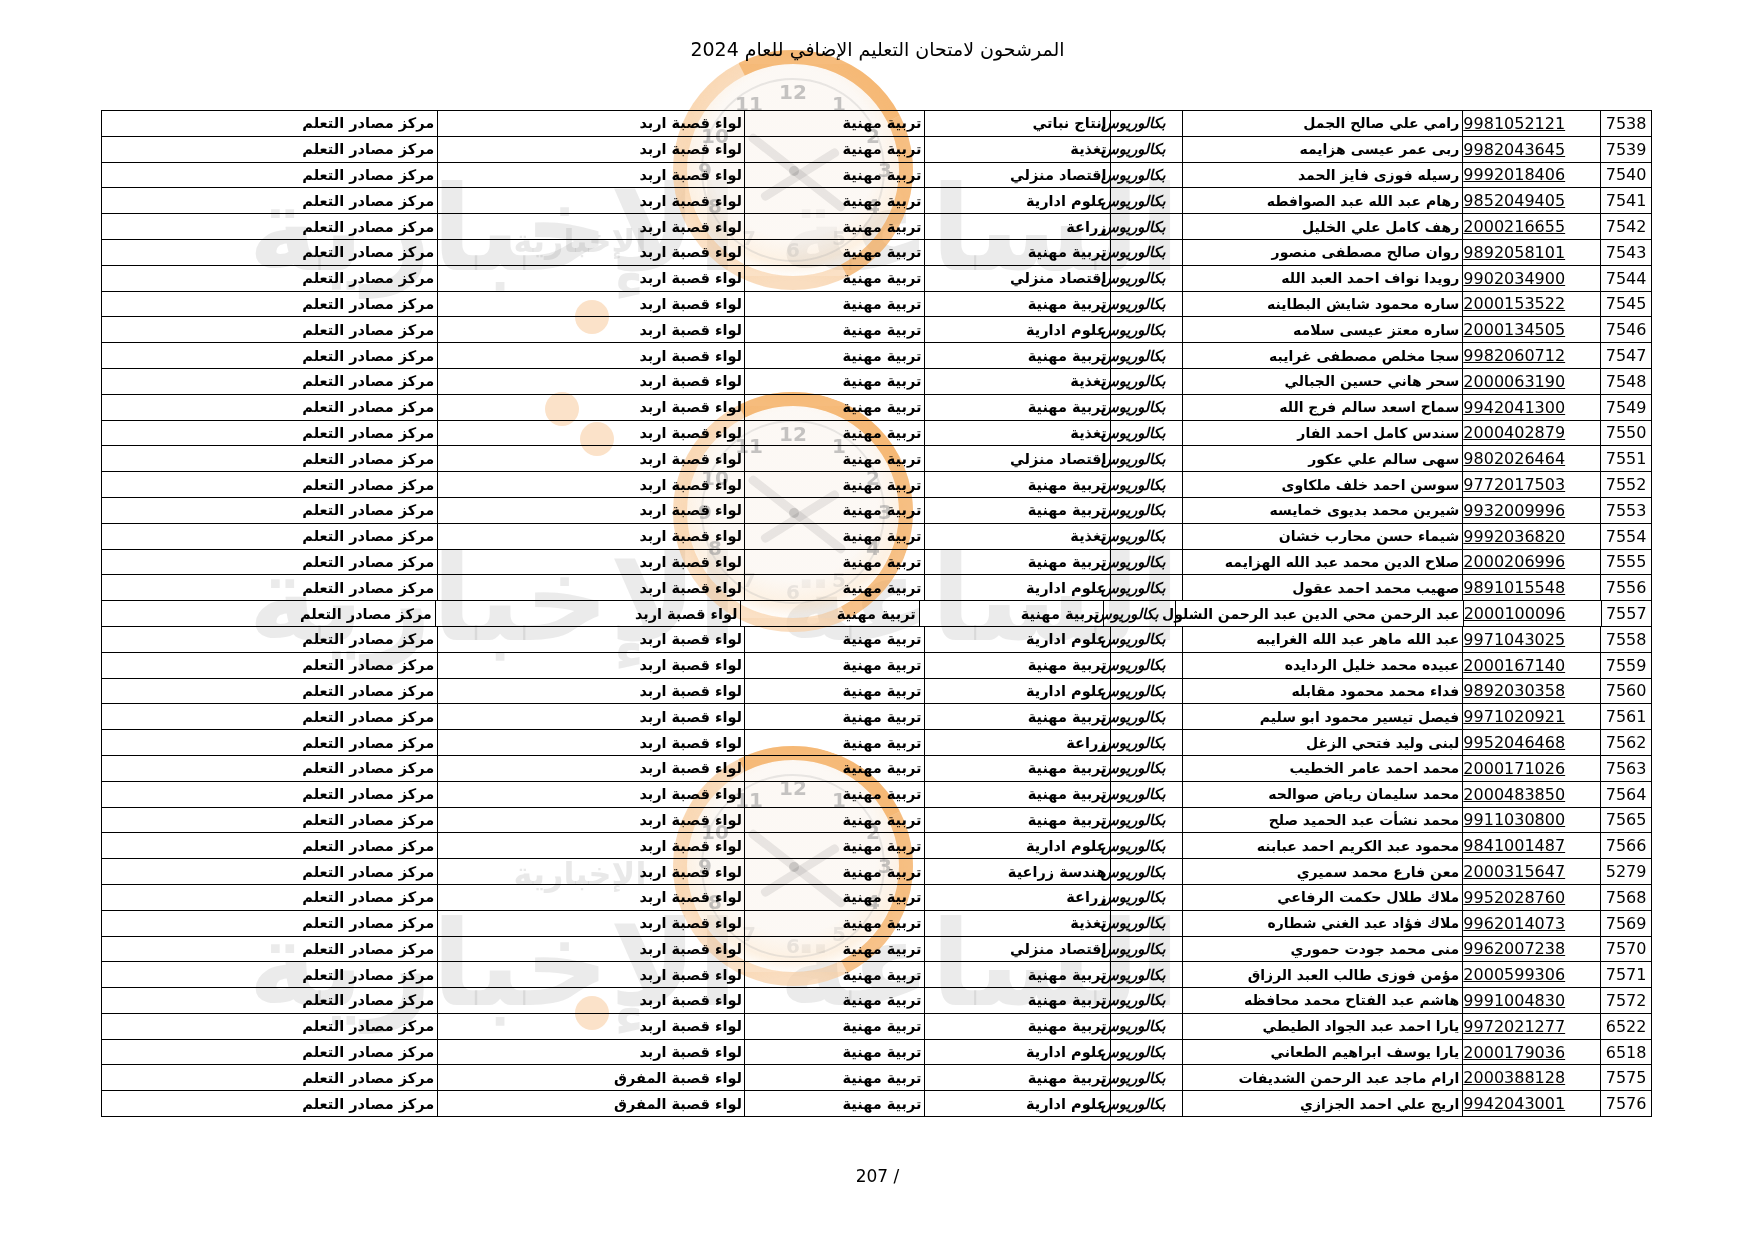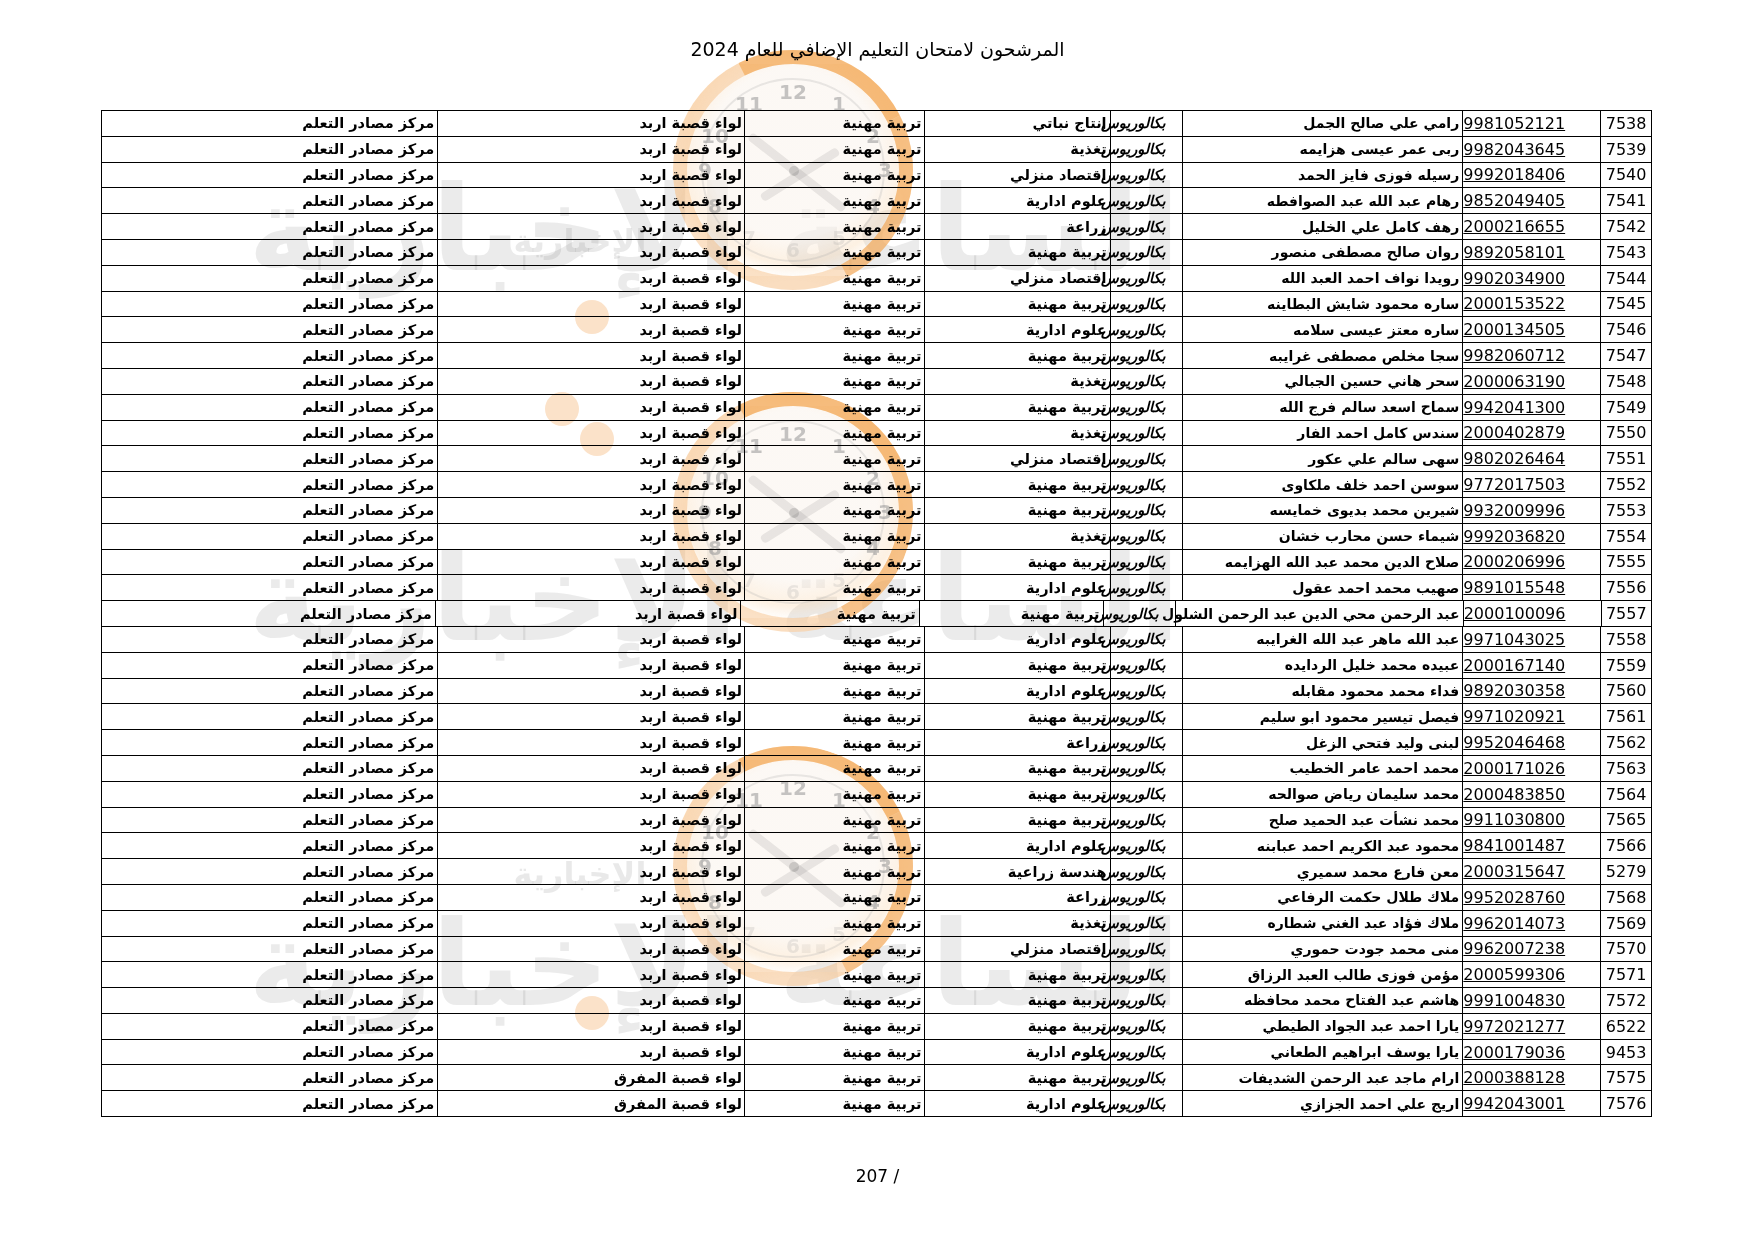--- a/index.html
+++ b/index.html
@@ -490,21 +490,21 @@
   </div><div class="row">
     <div class="cell c-serial num">6522</div>
     <div class="cell c-id num">9972021277</div>
     <div class="cell c-name ar">يارا احمد عبد الجواد الطيطي</div>
     <div class="cell c-degree ar">بكالوريوس</div>
     <div class="cell c-spec ar">تربية مهنية</div>
     <div class="cell c-field ar">تربية مهنية</div>
     <div class="cell c-district ar">لواء قصبة اربد</div>
     <div class="cell c-center ar">مركز مصادر التعلم</div>
   </div><div class="row">
-    <div class="cell c-serial num">9453</div>
+    <div class="cell c-serial num">6518</div>
     <div class="cell c-id num">2000179036</div>
     <div class="cell c-name ar">يارا يوسف ابراهيم الطعاني</div>
     <div class="cell c-degree ar">بكالوريوس</div>
     <div class="cell c-spec ar">علوم ادارية</div>
     <div class="cell c-field ar">تربية مهنية</div>
     <div class="cell c-district ar">لواء قصبة اربد</div>
     <div class="cell c-center ar">مركز مصادر التعلم</div>
   </div><div class="row">
     <div class="cell c-serial num">7575</div>
     <div class="cell c-id num">2000388128</div>

